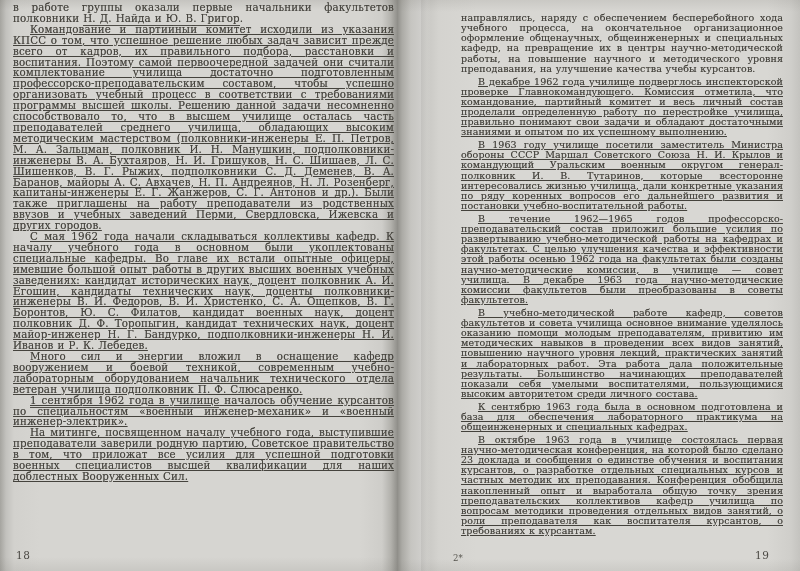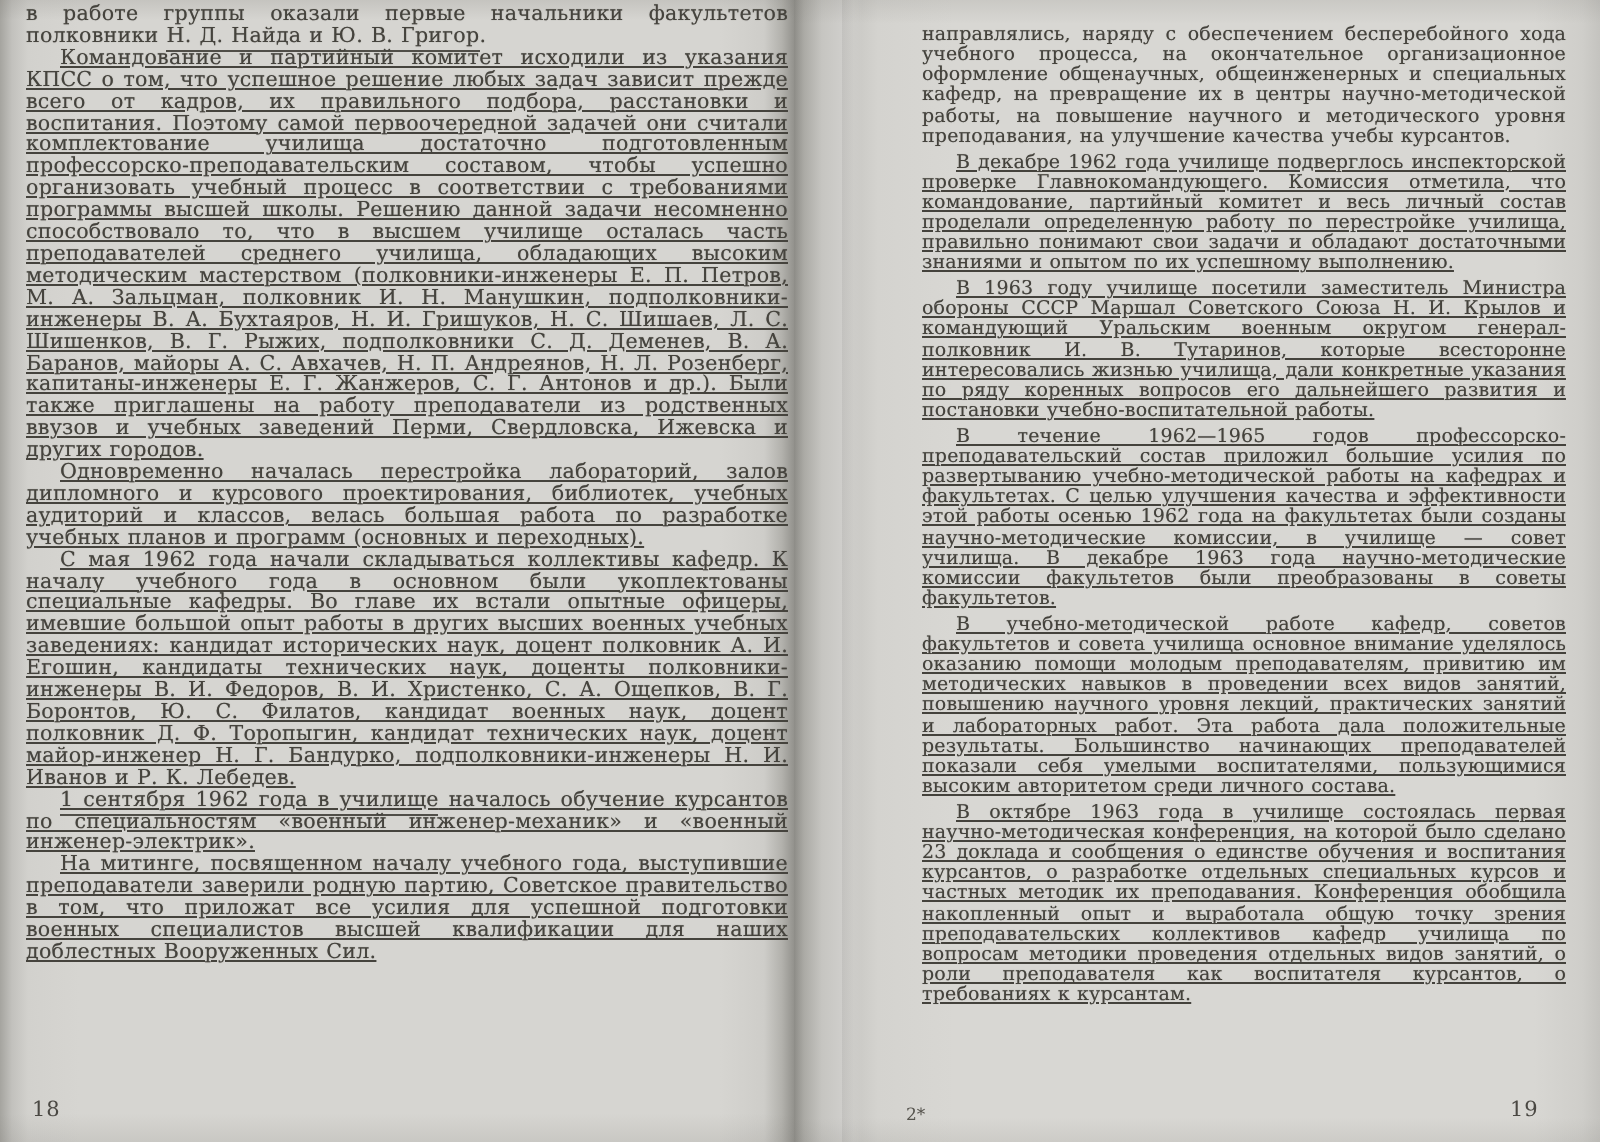--- a/index.html
+++ b/index.html
@@ -78,35 +78,36 @@
 </style>
 </head>
 <body>
 
 <div class="spread">
 
   <div class="page-left">
     <div class="textblock tb-left">
       <p><span>в работе группы оказали первые начальники факультетов полковники </span><span class="u">Н. Д. Найда и Ю. В. Григор</span><span>.</span></p>
       <p class="ind">Командование и партийный комитет исходили из указания КПСС о том, что успешное решение любых задач зависит прежде всего от кадров, их правильного подбора, расстановки и воспитания. Поэтому самой первоочередной задачей они считали комплектование училища достаточно подготовленным профессорско-преподавательским составом, чтобы успешно организовать учебный процесс в соответствии с требованиями программы высшей школы. Решению данной задачи несомненно способствовало то, что в высшем училище осталась часть преподавателей среднего училища, обладающих высоким методическим мастерством (полковники-инженеры Е. П. Петров, М. А. Зальцман, полковник И. Н. Манушкин, подполковники-инженеры В. А. Бухтаяров, Н. И. Гришуков, Н. С. Шишаев, Л. С. Шишенков, В. Г. Рыжих, подполковники С. Д. Деменев, В. А. Баранов, майоры А. С. Авхачев, Н. П. Андреянов, Н. Л. Розенберг, капитаны-инженеры Е. Г. Жанжеров, С. Г. Антонов и др.). Были также приглашены на работу преподаватели из родственных ввузов и учебных заведений Перми, Свердловска, Ижевска и других городов.</p>
-      <p class="ind">Одновременно началась перестройка лабораторий, залов дипломного и курсового проектирования, библиотек, учебных аудиторий и классов, велась большая работа по разработке учебных планов и программ (основных и переходных).</p>
       <p class="ind">С мая 1962 года начали складываться коллективы кафедр. К началу учебного года в основном были укоплектованы специальные кафедры. Во главе их встали опытные офицеры, имевшие большой опыт работы в других высших военных учебных заведениях: кандидат исторических наук, доцент полковник А. И. Егошин, кандидаты технических наук, доценты полковники-инженеры В. И. Федоров, В. И. Христенко, С. А. Ощепков, В. Г. Боронтов, Ю. С. Филатов, кандидат военных наук, доцент полковник Д. Ф. Торопыгин, кандидат технических наук, доцент майор-инженер Н. Г. Бандурко, подполковники-инженеры Н. И. Иванов и Р. К. Лебедев.</p>
+      <p class="ind">Много сил и энергии вложил в оснащение кафедр вооружением и боевой техникой, современным учебно-лабораторным оборудованием начальник технического отдела ветеран училища подполковник П. Ф. Слюсаренко.</p>
       <p class="ind"><span class="u">1 сентября 1962 года в училище</span><span> началось обучение курсантов по специальностям «военный инженер-механик» и «военный инженер-электрик».</span></p>
       <p class="ind">На митинге, посвященном началу учебного года, выступившие преподаватели заверили родную партию, Советское правительство в том, что приложат все усилия для успешной подготовки военных специалистов высшей квалификации для наших доблестных Вооруженных Сил.</p>
     </div>
     <div class="pagenum pn-left">18</div>
   </div>
 
   <div class="page-right">
     <div class="textblock tb-right">
       <p>направлялись, наряду с обеспечением бесперебойного хода учебного процесса, на окончательное организационное оформление общенаучных, общеинженерных и специальных кафедр, на превращение их в центры научно-методической работы, на повышение научного и методического уровня преподавания, на улучшение качества учебы курсантов.</p>
       <p class="ind">В декабре 1962 года училище подверглось инспекторской проверке Главнокомандующего. Комиссия отметила, что командование, партийный комитет и весь личный состав проделали определенную работу по перестройке училища, правильно понимают свои задачи и обладают достаточными знаниями и опытом по их успешному выполнению.</p>
       <p class="ind">В 1963 году училище посетили заместитель Министра обороны СССР Маршал Советского Союза Н. И. Крылов и командующий Уральским военным округом генерал-полковник И. В. Тутаринов, которые всесторонне интересовались жизнью училища, дали конкретные указания по ряду коренных вопросов его дальнейшего развития и постановки учебно-воспитательной работы.</p>
       <p class="ind">В течение 1962—1965 годов профессорско-преподавательский состав приложил большие усилия по развертыванию учебно-методической работы на кафедрах и факультетах. С целью улучшения качества и эффективности этой работы осенью 1962 года на факультетах были созданы научно-методические комиссии, в училище — совет училища. В декабре 1963 года научно-методические комиссии факультетов были преобразованы в советы факультетов.</p>
       <p class="ind">В учебно-методической работе кафедр, советов факультетов и совета училища основное внимание уделялось оказанию помощи молодым преподавателям, привитию им методических навыков в проведении всех видов занятий, повышению научного уровня лекций, практических занятий и лабораторных работ. Эта работа дала положительные результаты. Большинство начинающих преподавателей показали себя умелыми воспитателями, пользующимися высоким авторитетом среди личного состава.</p>
+      <p class="ind">К сентябрю 1963 года была в основном подготовлена и база для обеспечения лабораторного практикума на общеинженерных и специальных кафедрах.</p>
       <p class="ind">В октябре 1963 года в училище состоялась первая научно-методическая конференция, на которой было сделано 23 доклада и сообщения о единстве обучения и воспитания курсантов, о разработке отдельных специальных курсов и частных методик их преподавания. Конференция обобщила накопленный опыт и выработала общую точку зрения преподавательских коллективов кафедр училища по вопросам методики проведения отдельных видов занятий, о роли преподавателя как воспитателя курсантов, о требованиях к курсантам.</p>
     </div>
   </div>
 
   <div class="sig-mark">2*</div>
   <div class="pagenum pn-right">19</div>
 
 </div>
 
 </body></html>

